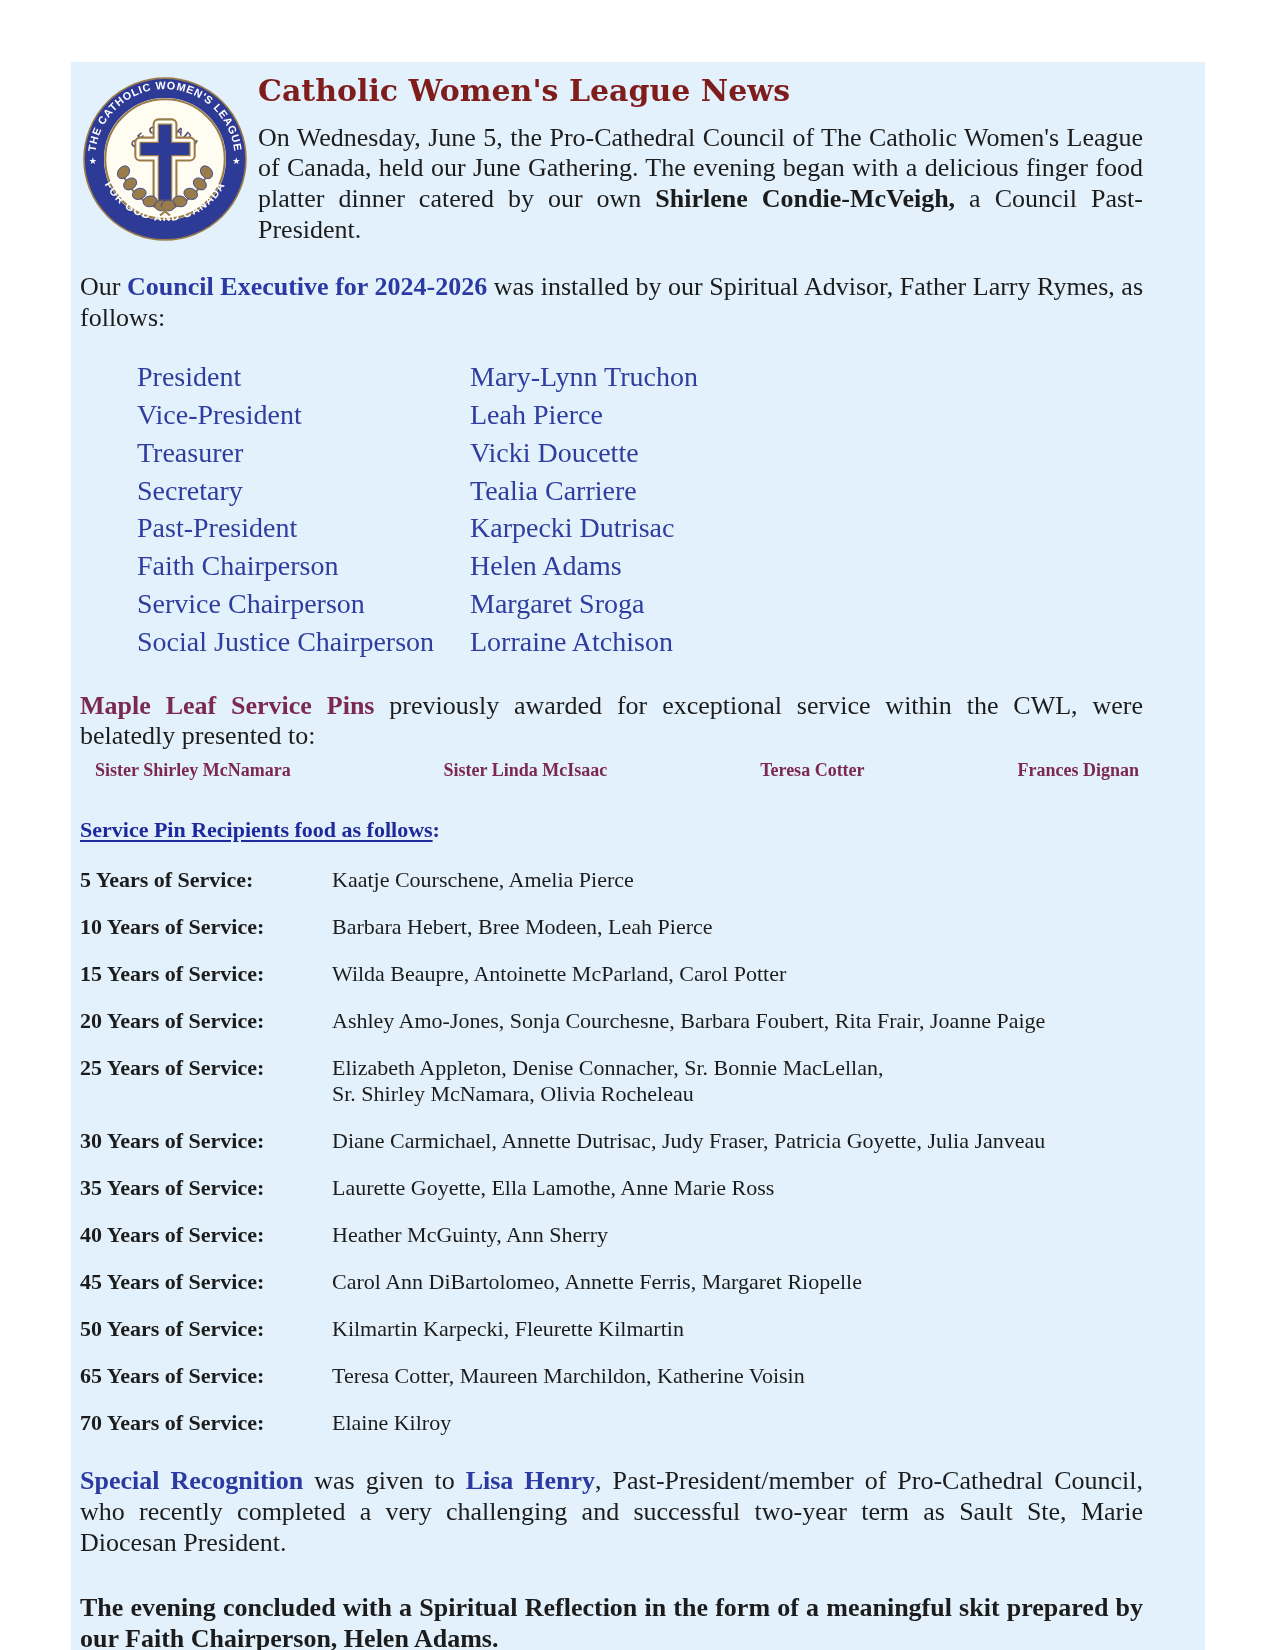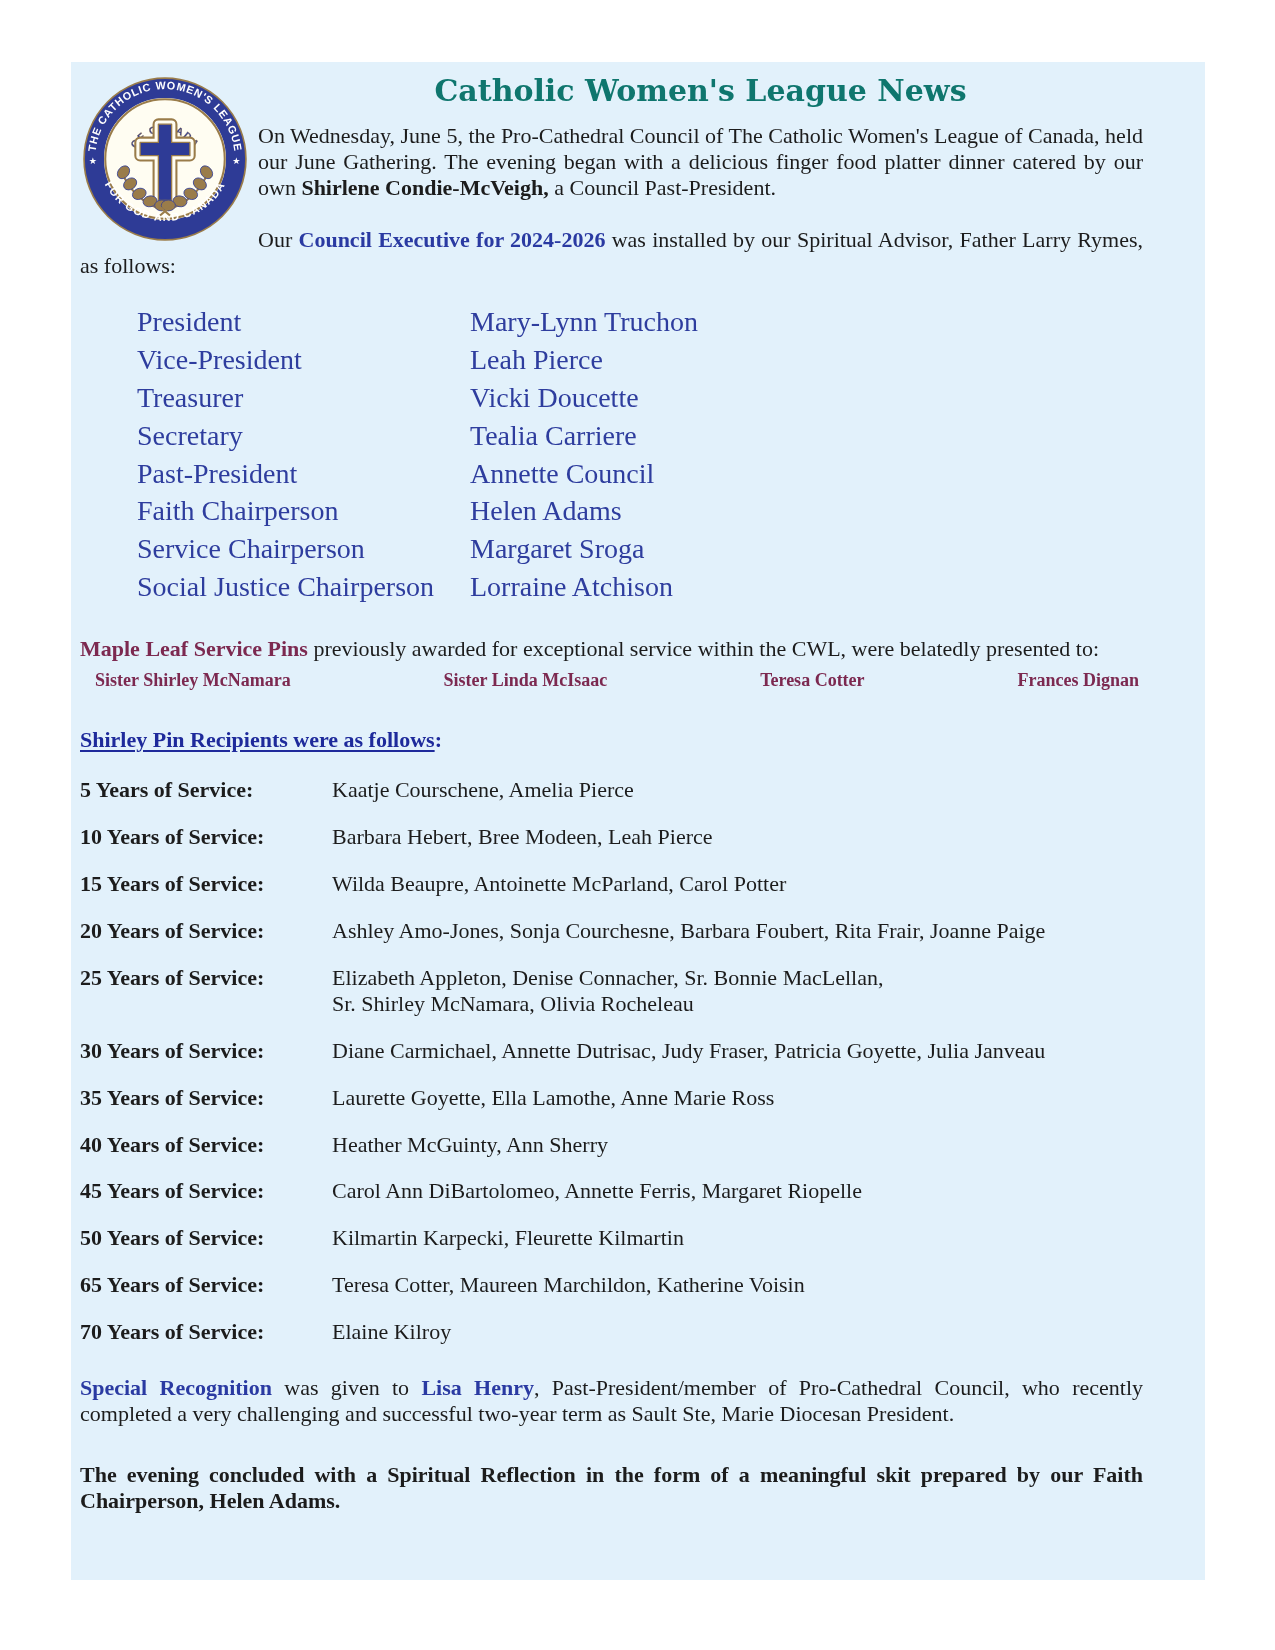--- a/index.html
+++ b/index.html
@@ -20,30 +20,30 @@
     background: #e2f1fb;
     padding: 12px 62px 30px 9px;
   }
   .logo-wrap {
     float: left;
     width: 166px;
     height: 166px;
     margin: 2px 10px 8px 2px;
   }
   .page-title {
-    text-align: center;
+    text-align: left;
     font-size: 30px;
     font-weight: bold;
-    color: #0f766e;
+    color: #7f1d1d;
     line-height: 1.15;
     margin-bottom: 14px;
     font-family: "DejaVu Serif", serif;
   }
   p.body-par {
-    font-size: 22px;
+    font-size: 26px;
     line-height: 1.19;
     text-align: justify;
   }
   .intro-par { margin-bottom: 26px; }
   .exec-par { margin-bottom: 22px; }
   .b { font-weight: bold; }
   .blue { color: #2a3aa2; font-weight: bold; }
   .maroon { color: #7c2950; font-weight: bold; }
   .exec-list {
     clear: left;
@@ -146,39 +146,39 @@
   <div class="exec-list">
     <span>President</span>
       <span>Mary-Lynn Truchon</span>
     <span>Vice-President</span>
       <span>Leah Pierce</span>
     <span>Treasurer</span>
       <span>Vicki Doucette</span>
     <span>Secretary</span>
       <span>Tealia Carriere</span>
     <span>Past-President</span>
-      <span>Annette Council</span>
+      <span>Karpecki Dutrisac</span>
     <span>Faith Chairperson</span>
       <span>Helen Adams</span>
     <span>Service Chairperson</span>
       <span>Margaret Sroga</span>
     <span>Social Justice Chairperson</span>
       <span>Lorraine Atchison</span>
   </div>
 
   <p class="body-par maple-par"><span class="maroon">Maple Leaf Service Pins</span><span> previously awarded for exceptional service within the CWL, were belatedly presented to:</span></p>
 
   <div class="recipients-row">
     <span class="maroon">Sister Shirley McNamara</span>
     <span class="maroon">Sister Linda McIsaac</span>
     <span class="maroon">Teresa Cotter</span>
     <span class="maroon">Frances Dignan</span>
   </div>
 
-  <div class="section-heading"><span class="ul">Shirley Pin Recipients were as follows</span><span>:</span></div>
+  <div class="section-heading"><span class="ul">Service Pin Recipients food as follows</span><span>:</span></div>
 
   <div class="svc-row">
     <span class="svc-label">5 Years of Service:</span>
     <span>Kaatje Courschene, Amelia Pierce</span>
   </div>
   <div class="svc-row">
     <span class="svc-label">10 Years of Service:</span>
     <span>Barbara Hebert, Bree Modeen, Leah Pierce</span>
   </div>
   <div class="svc-row">

